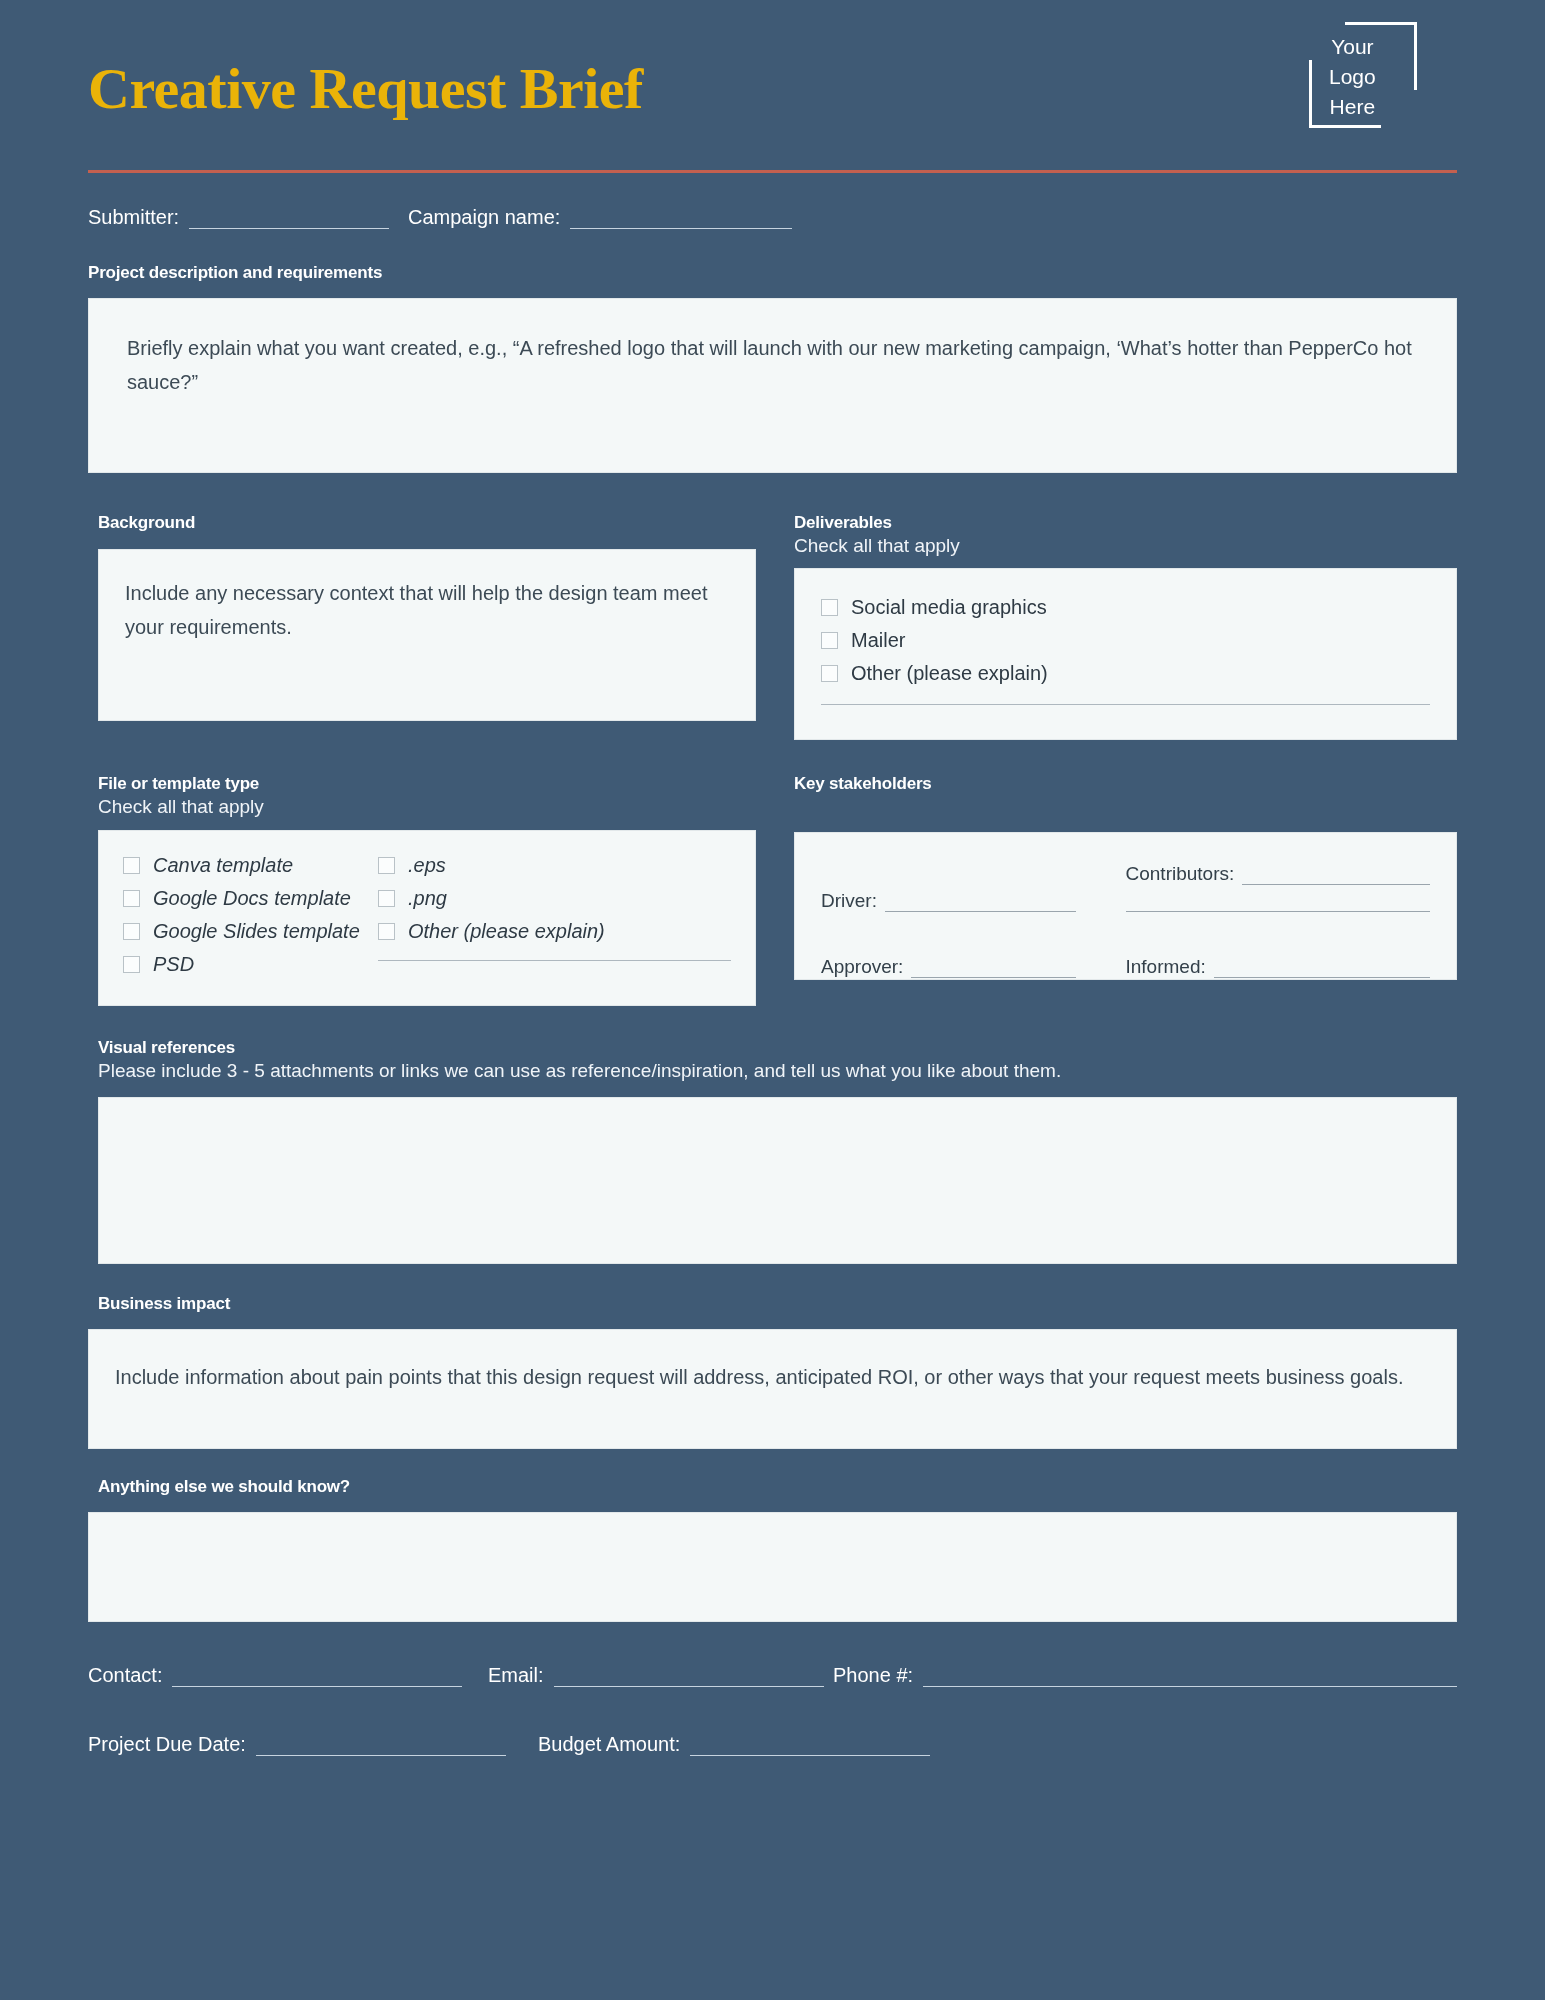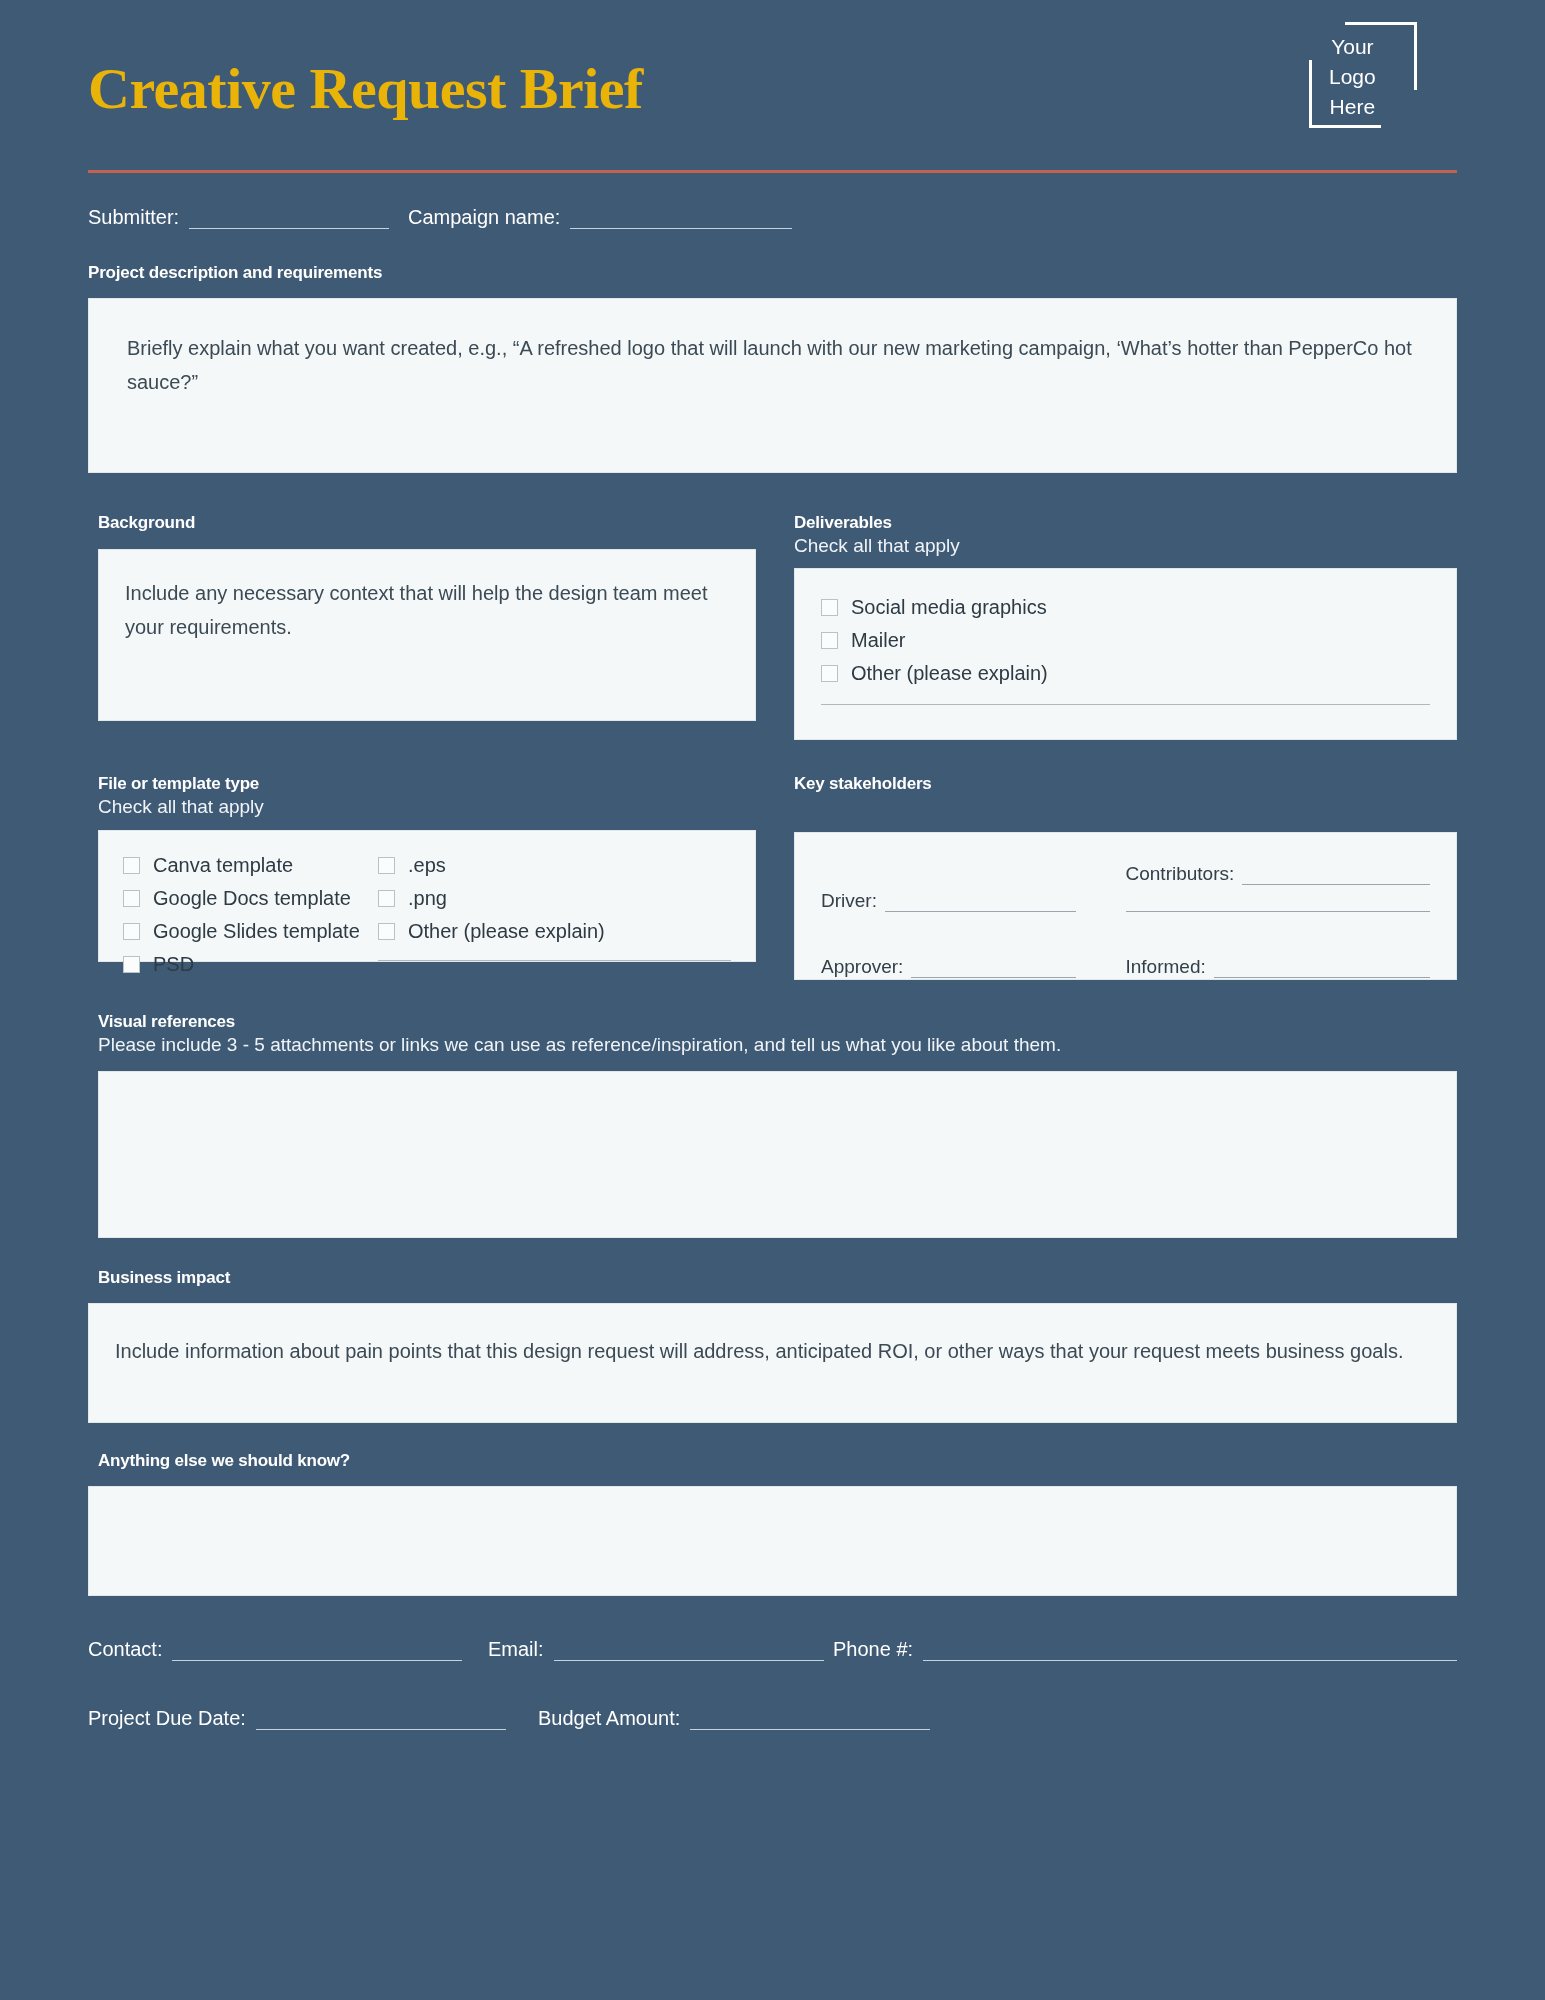--- a/index.html
+++ b/index.html
@@ -262,21 +262,21 @@
         </div>
       </div>
     </div>
   </div>
 
   <div class="two-col" style="margin-top:34px;">
 
     <div class="col-left" style="padding-left:10px;">
       <div class="sec-title">File or template type</div>
       <div class="sec-sub">Check all that apply</div>
-      <div class="card" style="margin-top:12px; height:132px; padding:18px 24px;">
+      <div class="card" style="margin-top:12px; height:176px; padding:18px 24px;font-style:italic;">
         <div class="cb-grid">
           <div class="cb-col" style="width:255px;">
             <div class="cb-row">
               <span class="cb"></span>
               <span class="cb-label">Canva template</span>
             </div>
             <div class="cb-row">
               <span class="cb"></span>
               <span class="cb-label">Google Docs template</span>
             </div>

